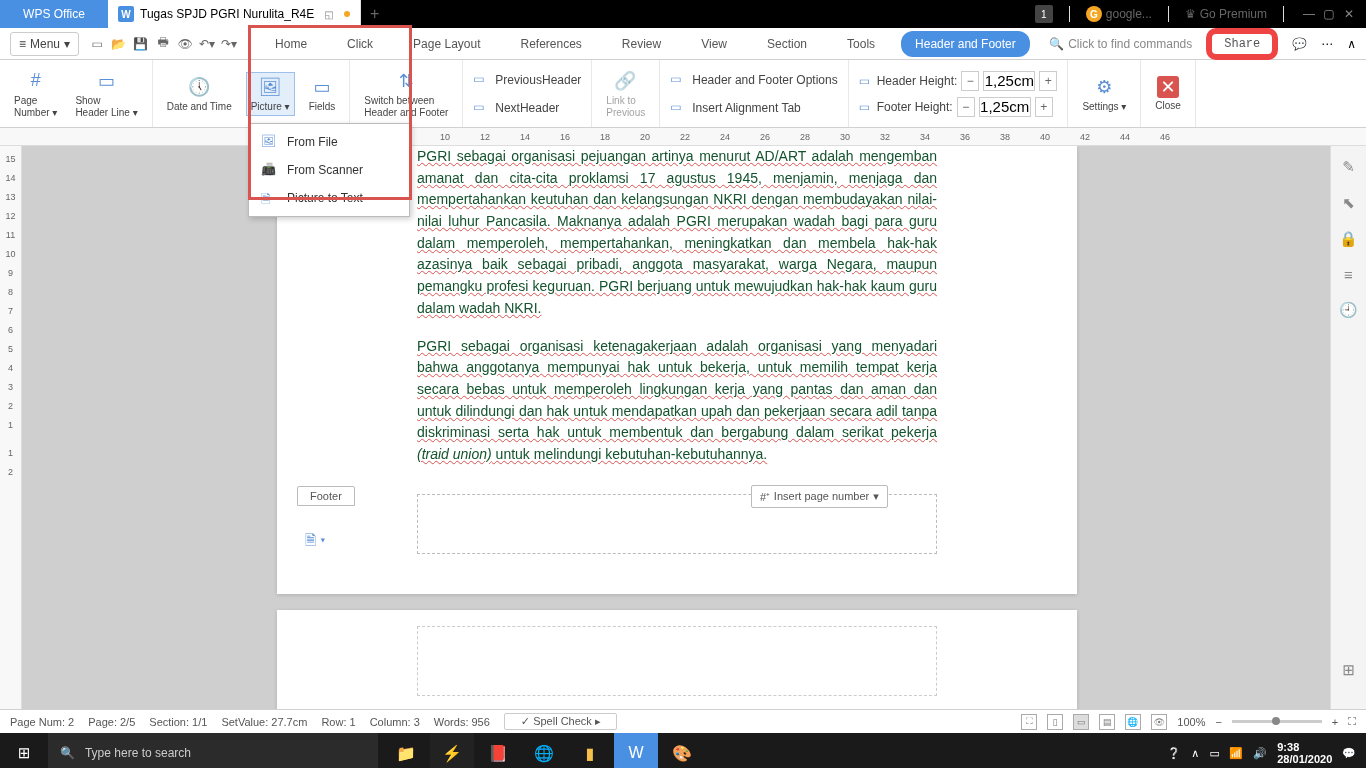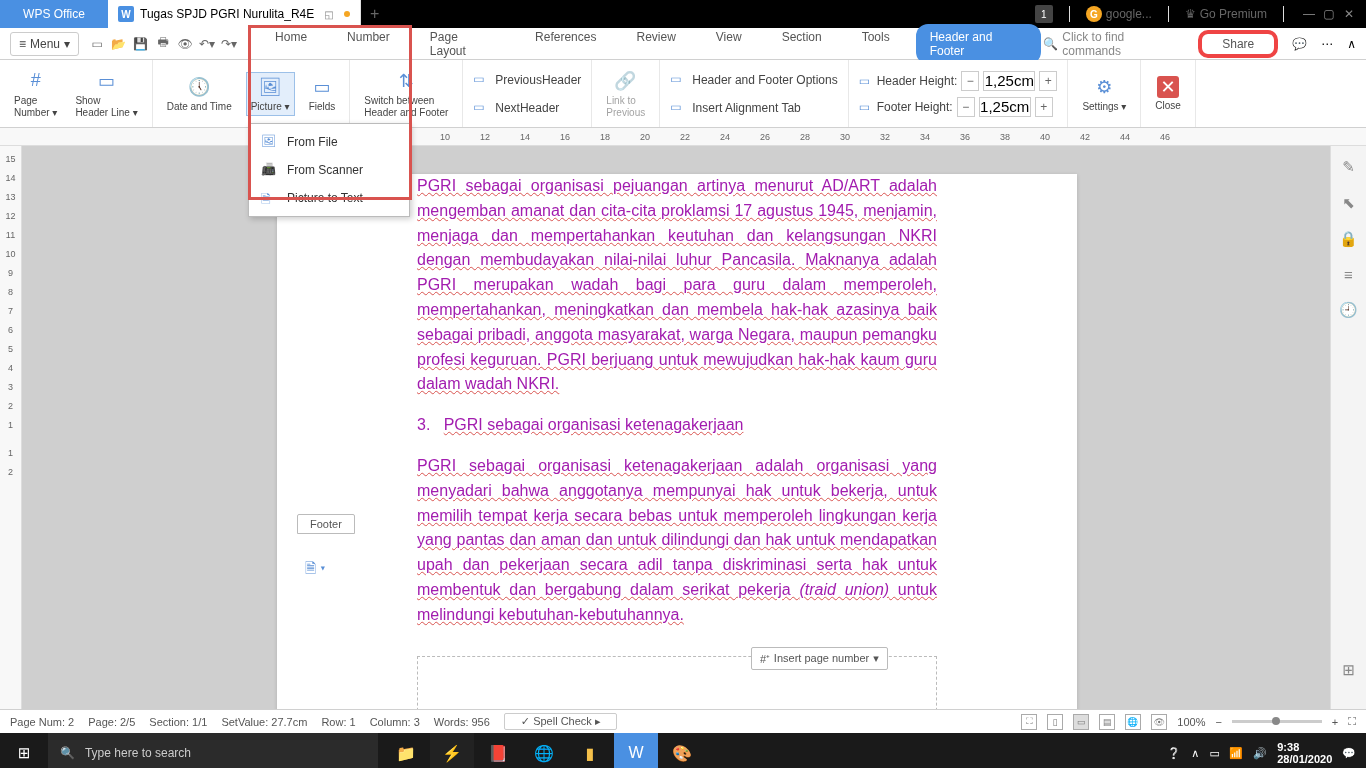--- a/index.html
+++ b/index.html
@@ -19,21 +19,21 @@
 .win-btns span { width:18px; height:18px; display:flex; align-items:center; justify-content:center; color:#888; cursor:pointer; }
 .menubar { height:32px; background:#fff; border-bottom:1px solid #d0d0d0; display:flex; align-items:center; padding:0 10px; gap:2px; }
 .menu-btn { display:flex; align-items:center; gap:4px; padding:4px 8px; border:1px solid #ccc; border-radius:3px; color:#444; }
 .qat { display:flex; align-items:center; gap:2px; margin-left:6px; }
 .qat span { width:20px; height:20px; display:flex; align-items:center; justify-content:center; color:#666; cursor:pointer; }
 .tabs { display:flex; gap:12px; margin-left:20px; }
 .tab { padding:6px 14px; color:#555; cursor:pointer; }
 .tab.active { background:#4a90e2; color:#fff; border-radius:12px; font-weight:500; }
 .menubar-right { margin-left:auto; display:flex; align-items:center; gap:14px; }
 .search-cmd { color:#888; display:flex; align-items:center; gap:4px; }
-.share-btn { border:4px solid #ef4444; padding:3px 20px; border-radius:10px; color:#555; }
+.share-btn { border:6px solid #ef4444; padding:3px 12px; border-radius:10px; color:#555;font-family:Liberation Mono, monospace; }
 .ribbon { height:68px; background:#fff; border-bottom:1px solid #d0d0d0; display:flex; align-items:stretch; position:relative; }
 .rgrp { display:flex; flex-direction:column; align-items:center; justify-content:center; padding:4px 10px; border-right:1px solid #e8e8e8; gap:2px; }
 .rgrp.horiz { flex-direction:row; gap:10px; }
 .rbtn { display:flex; flex-direction:column; align-items:center; justify-content:center; gap:2px; color:#444; cursor:pointer; padding:2px 4px; }
 .rbtn .ic { width:24px; height:24px; display:flex; align-items:center; justify-content:center; color:#5a8fd6; font-size:18px; }
 .rbtn .lbl { font-size:10px; line-height:12px; }
 .rbtn-inline { display:flex; align-items:center; gap:6px; color:#444; cursor:pointer; padding:2px 0; font-size:12px; }
 .rbtn-inline .ic { width:16px; height:16px; color:#5a8fd6; }
 .spinrow { display:flex; align-items:center; gap:4px; font-size:12px; color:#444; }
 .spinrow .ic { width:14px; height:14px; color:#5a8fd6; }
@@ -43,21 +43,21 @@
 .red-box { position:absolute; left:248px; top:25px; width:164px; height:175px; border:3px solid #d9534f; z-index:5; pointer-events:none; }
 .dropdown { position:absolute; left:248px; top:123px; width:162px; background:#fff; border:1px solid #bbb; box-shadow:2px 2px 6px rgba(0,0,0,0.2); z-index:4; padding:4px 0; }
 .dd-item { display:flex; align-items:center; gap:10px; padding:6px 12px; color:#333; cursor:pointer; font-size:12px; }
 .dd-item .ic { width:16px; height:16px; color:#5a8fd6; }
 .ruler-h { height:18px; background:#f8f8f8; border-bottom:1px solid #ddd; position:relative; font-size:9px; color:#666; display:flex; align-items:center; padding-left:280px; gap:20px; }
 .ruler-h span { width:20px; text-align:left; }
 .workspace { display:flex; height:563px; background:#cfcfcf; }
 .ruler-v { width:22px; background:#f8f8f8; border-right:1px solid #ddd; display:flex; flex-direction:column; align-items:center; padding-top:8px; gap:9px; font-size:9px; color:#666; }
 .canvas { flex:1; overflow:hidden; position:relative; padding:0 0 0 255px; }
 .page { width:800px; background:#fff; margin-bottom:16px; padding:0 50px 40px 50px; box-shadow:0 1px 4px rgba(0,0,0,0.15); position:relative; }
-.doc-text { font-family:Calibri,sans-serif; font-size:16px; color:#a21caf; line-height:1.55; text-align:justify; padding:0 90px 0 90px;margin-top:28px; }
+.doc-text { font-family:Calibri,sans-serif; font-size:14px; color:#14532d; line-height:1.55; text-align:justify; padding:0 90px 0 90px; }
 .wavy { text-decoration:underline wavy #d9534f; text-decoration-thickness:1px; }
 .footer-label { position:absolute; left:20px; top:340px; background:#fff; border:1px solid #bbb; padding:3px 12px; font-size:11px; color:#555; border-radius:2px 2px 0 0; z-index:2; }
 .footer-area { border:1px dashed #bbb; height:60px; margin-top:10px; position:relative; }
 .insert-pn { position:absolute; left:333px; top:-10px; background:#fff; border:1px solid #bbb; padding:3px 8px; font-size:11px; color:#555; display:flex; align-items:center; gap:4px; border-radius:2px; }
 .footer-ic { position:absolute; left:28px; top:384px; color:#5a8fd6; font-size:14px; z-index:2; }
 .page2 { width:800px; height:110px; background:#fff; padding:16px 50px 0 50px; box-shadow:0 1px 4px rgba(0,0,0,0.15); }
 .page2 .hdr-area { border:1px dashed #ccc; height:70px; margin:0 90px; }
 .right-panel { width:36px; background:#f4f4f4; border-left:1px solid #ddd; display:flex; flex-direction:column; align-items:center; padding-top:12px; gap:18px; color:#888; }
 .right-panel span { cursor:pointer; font-size:15px; }
 .statusbar { height:24px; background:#fff; border-top:1px solid #d0d0d0; display:flex; align-items:center; padding:0 10px; font-size:11px; color:#555; gap:14px; }
@@ -111,21 +111,21 @@
     <span>▭</span>
     <span>📂</span>
     <span>💾</span>
     <span>🖶</span>
     <span>👁</span>
     <span>↶▾</span>
     <span>↷▾</span>
   </div>
   <div class="tabs">
     <div class="tab">Home</div>
-    <div class="tab">Number</div>
+    <div class="tab">Click</div>
     <div class="tab">Page Layout</div>
     <div class="tab">References</div>
     <div class="tab">Review</div>
     <div class="tab">View</div>
     <div class="tab">Section</div>
     <div class="tab">Tools</div>
     <div class="tab active">Header and Footer</div>
   </div>
   <div class="menubar-right">
     <div class="search-cmd">🔍 <span>Click to find commands</span></div>
@@ -284,21 +284,20 @@
       <span>2</span>
       <span>1</span>
       <span></span>
       <span>1</span>
       <span>2</span>
   </div>
   <div class="canvas">
     <div class="page">
       <div class="doc-text">
         <p><span class="wavy">PGRI sebagai organisasi pejuangan artinya menurut AD/ART adalah mengemban amanat dan cita-cita proklamsi 17 agustus 1945, menjamin, menjaga dan mempertahankan keutuhan dan kelangsungan NKRI dengan membudayakan nilai-nilai luhur Pancasila. Maknanya adalah PGRI merupakan wadah bagi para guru dalam memperoleh, mempertahankan, meningkatkan dan membela hak-hak azasinya baik sebagai pribadi, anggota masyarakat, warga Negara, maupun pemangku profesi keguruan. PGRI berjuang untuk mewujudkan hak-hak kaum guru dalam wadah NKRI.</span></p>
-        <p style="margin-top:16px;"><span>3.</span>&nbsp;&nbsp;&nbsp;<span class="wavy">PGRI sebagai organisasi ketenagakerjaan</span></p>
         <p style="margin-top:16px;"><span class="wavy">PGRI sebagai organisasi ketenagakerjaan adalah organisasi yang menyadari bahwa anggotanya mempunyai hak untuk bekerja, untuk memilih tempat kerja secara bebas untuk memperoleh lingkungan kerja yang pantas dan aman dan untuk dilindungi dan hak untuk mendapatkan upah dan pekerjaan secara adil tanpa diskriminasi serta hak untuk membentuk dan bergabung dalam serikat pekerja </span><i class="wavy">(traid union)</i><span class="wavy"> untuk melindungi kebutuhan-kebutuhannya.</span></p>
       </div>
       <div class="footer-label">Footer</div>
       <div class="footer-ic">🗎 ▾</div>
       <div class="footer-area" style="margin:28px 90px 0 90px;">
         <div class="insert-pn"><span>#⁺</span><span>Insert page number</span> ▾</div>
       </div>
     </div>
     <div class="page2">
       <div class="hdr-area"></div>

